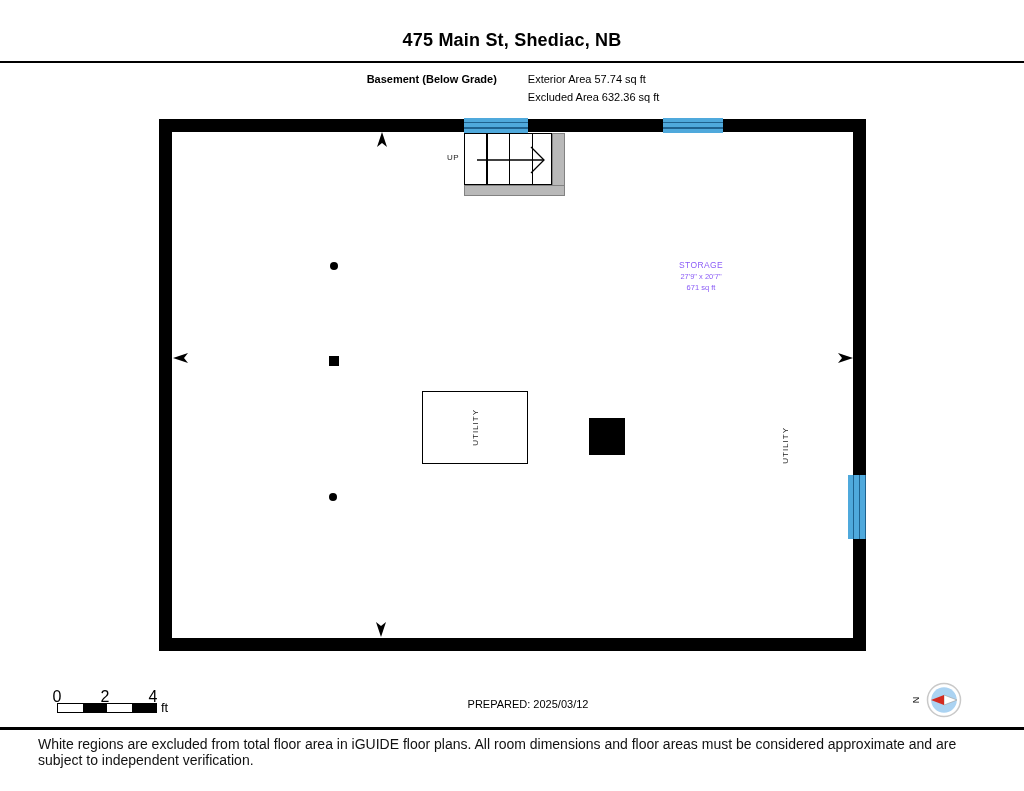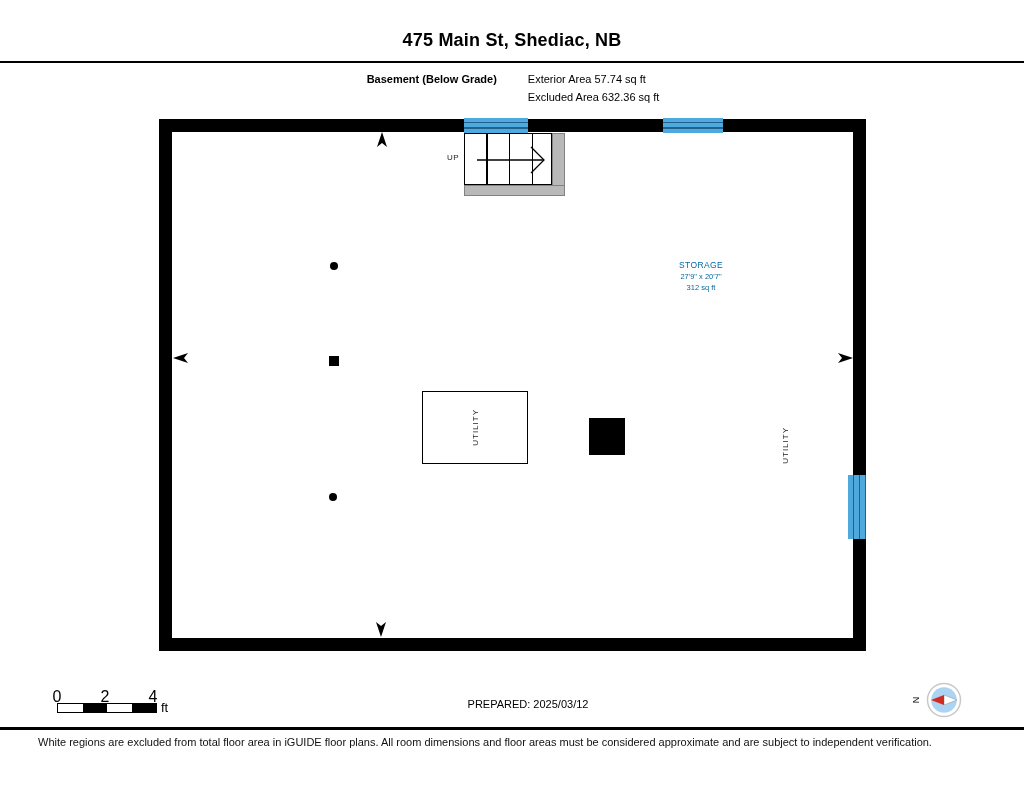--- a/index.html
+++ b/index.html
@@ -40,38 +40,38 @@
 
   .marker{position:absolute;}
   .dot{position:absolute;width:8px;height:8px;background:#000;border-radius:50%;}
   .dot1{left:171px;top:143px;}
   .dot2{left:170px;top:374px;}
   .sq-post{position:absolute;left:170px;top:237px;width:10px;height:10px;background:#000;}
 
   .utility-box{position:absolute;left:263px;top:272px;width:106px;height:73px;border:1.5px solid #000;box-sizing:border-box;display:flex;align-items:center;justify-content:center;background:#fff;}
   .vtext{writing-mode:vertical-rl;transform:rotate(180deg);font-size:8px;letter-spacing:1px;color:#222;white-space:nowrap;}
   .black-rect{position:absolute;left:430px;top:299px;width:36px;height:37px;background:#000;}
-  .storage-label{position:absolute;left:462px;top:141px;width:160px;text-align:center;color:#0369a1;}
+  .storage-label{position:absolute;left:462px;top:141px;width:160px;text-align:center;color:#8b5cf6;}
   .storage-label .l1{font-size:8.5px;letter-spacing:.4px;line-height:11px;}
   .storage-label .l2,.storage-label .l3{font-size:7.5px;line-height:11px;}
   .utility-right{position:absolute;left:622px;top:304px;height:44px;display:flex;align-items:center;}
   .tick{position:absolute;width:14px;text-align:center;}
   .tick0{left:50px;top:688px;}
   .tick2{left:98px;top:688px;}
   .tick4{left:146px;top:688px;}
   .scalebar{left:57px;top:703px;width:98px;height:8px;border:1px solid #000;display:flex;box-sizing:content-box;}
   .scalebar .seg{flex:1 1 0;}
   .seg.w{background:#fff;}
   .seg.b{background:#000;}
   .ft-label{left:161px;top:700px;font-size:13px;}
   .prepared{left:0;top:698px;width:100%;text-align:center;font-size:11px;padding-left:32px;box-sizing:border-box;}
   .compass{left:926px;top:682px;}
   .north-label{left:913px;top:695px;font-size:9px;transform:rotate(-90deg);}
   .footer-rule{left:0;top:727px;width:1024px;height:3px;background:#000;}
-  .disclaimer{left:38px;top:736px;width:960px;font-size:11px;color:#111;}
+  .disclaimer{left:38px;top:736px;width:960px;font-size:14px;color:#111;}
 </style>
 </head>
 <body>
 
 <div class="abs title">475 Main St, Shediac, NB</div>
 <div class="abs title-rule"></div>
 <div class="abs subheader">
   <div class="floor-label">Basement (Below Grade)</div>
   <div class="areas">
     <div>Exterior Area 57.74 sq ft</div>
@@ -117,21 +117,21 @@
   <div class="sq-post"></div>
 
   <div class="utility-box">
     <span class="vtext">UTILITY</span>
   </div>
   <div class="black-rect"></div>
 
   <div class="storage-label">
     <div class="l1">STORAGE</div>
     <div class="l2">27'9" x 20'7"</div>
-    <div class="l3">312 sq ft</div>
+    <div class="l3">671 sq ft</div>
   </div>
 
   <div class="utility-right">
     <span class="vtext">UTILITY</span>
   </div>
 </div>
 
 <div class="abs tick tick0">0</div>
 <div class="abs tick tick2">2</div>
 <div class="abs tick tick4">4</div>

